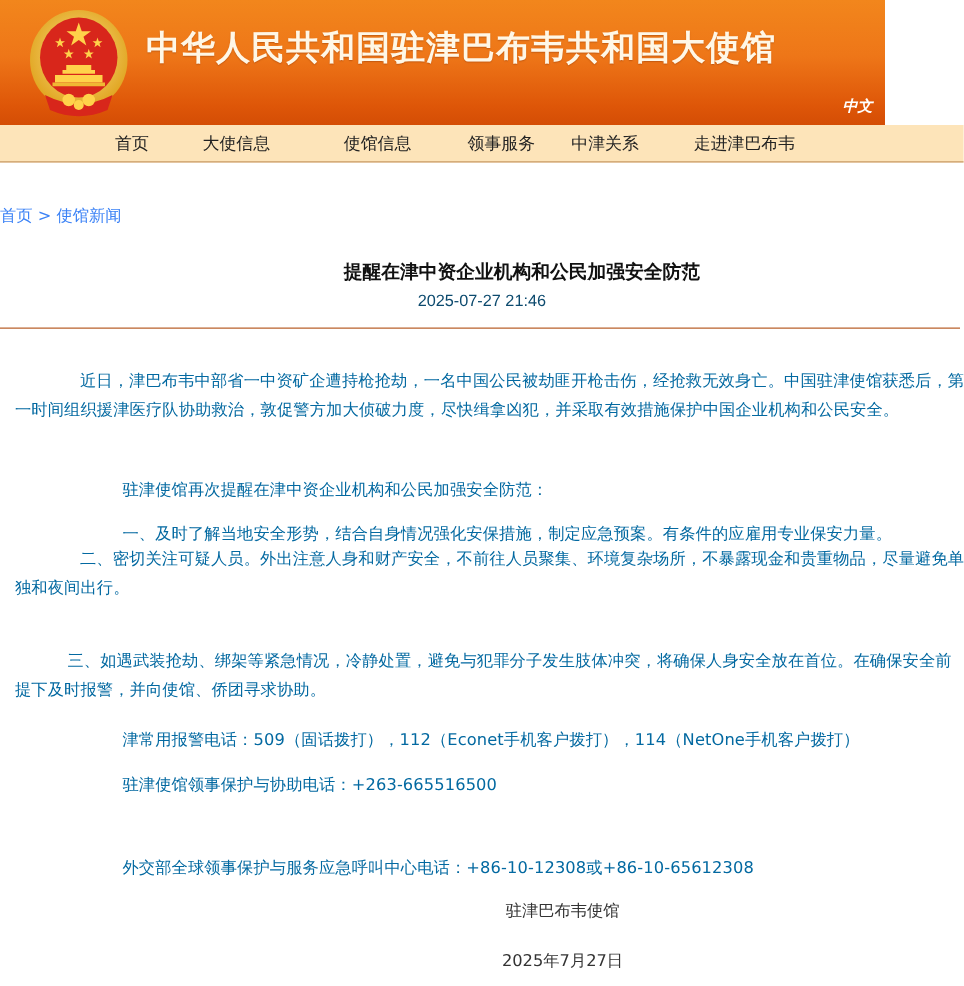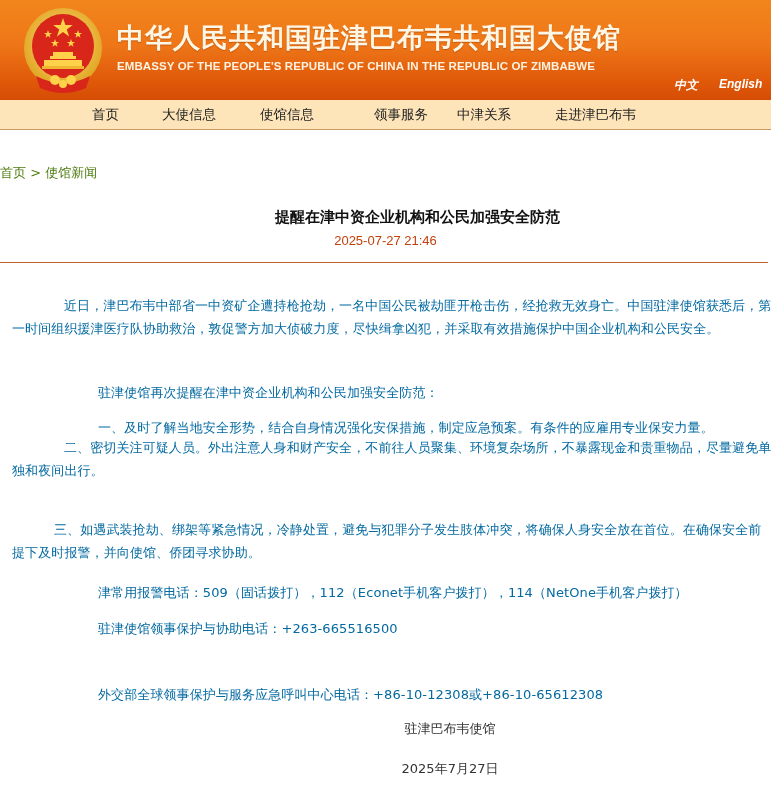--- a/index.html
+++ b/index.html
@@ -3,21 +3,21 @@
 <meta charset="utf-8">
 <style>
   html, body { margin: 0; padding: 0; }
   body {
     width: 771px; height: 789px; overflow: hidden;
     background: #ffffff;
     font-family: "DejaVu Sans", "Liberation Sans", sans-serif;
     color: #333;
   }
   .header {
-    position: relative; width: 771px; height: 100px;
+    position: relative; width: 708px; height: 100px;
     background: linear-gradient(180deg, #f2861c 0%, #ee7618 45%, #de5608 85%, #d44d05 100%);
     overflow: hidden;
   }
   .emblem { position: absolute; left: 22px; top: 6px; width: 82px; height: 88px; }
   .title-cn {
     position: absolute; left: 117px; top: 20px;
     font-family: "DejaVu Serif", "Liberation Serif", serif;
     font-size: 27px; font-weight: bold; color: #fff7e6;
     letter-spacing: 1px; white-space: nowrap;
     text-shadow: 0 1px 1px rgba(120,40,0,0.35);
@@ -32,30 +32,30 @@
   .lang-cn { left: 674px; font-family: "DejaVu Sans", sans-serif; }
   .lang-en { left: 719px; font-family: "Liberation Sans", sans-serif; }
   .nav {
     height: 29px; background: #fde4b9;
     border-bottom: 1px solid #c89a66;
     position: relative;
   }
   .nav-item {
     position: absolute; top: 6px; font-size: 13.5px; color: #222; white-space: nowrap; cursor: pointer;
   }
-  .breadcrumb { position: absolute; left: 0; top: 164px; font-size: 13px; color: #4d7c0f; white-space: nowrap; }
+  .breadcrumb { position: absolute; left: 0; top: 164px; font-size: 13px; color: #3b82f6; white-space: nowrap; }
   .breadcrumb span { cursor: default; }
   .breadcrumb .crumb-link { cursor: pointer; }
   .article-title {
     position: absolute; left: 0; width: 771px; top: 208px; text-align: center;
     font-size: 15px; font-weight: bold; color: #111; white-space: nowrap; padding-left: 32px;
   }
   .article-date {
     position: absolute; left: 0; width: 771px; top: 233px; text-align: center;
-    font-family: "Liberation Sans", sans-serif; font-size: 13px; color: #c2410c;
+    font-family: "Liberation Sans", sans-serif; font-size: 13px; color: #0c4a6e;
   }
   .divider { position: absolute; left: 0; top: 262px; width: 768px; height: 0; border-top: 1.5px solid #b9622c; }
   .para {
     position: absolute; left: 0; width: 762px;
     font-size: 13px; line-height: 23px; color: #0369a1;
     text-indent: 52px; margin: 12px; letter-spacing: 0.1px;
   }
   .para.indent-small { text-indent: 42px; }
   .para.single { white-space: nowrap; padding-left: 34px; }
   .sign { position: absolute; left: 0; width: 900px; text-align: center; font-size: 13px; color: #333; white-space: nowrap; }
@@ -81,29 +81,28 @@
     <rect x="31" y="46" width="20" height="4" fill="#ffd24a"></rect>
     <rect x="28" y="50" width="26" height="3" fill="#ffd24a"></rect>
     <rect x="22" y="54" width="38" height="6" fill="#ffd24a"></rect>
     <rect x="20" y="60" width="42" height="3" fill="#f0b733"></rect>
     <path d="M14 70 Q41 84 68 70 L64 82 Q41 92 18 82 Z" fill="#d8261b"></path>
     <circle cx="33" cy="74" r="5" fill="#ffd24a"></circle>
     <circle cx="49" cy="74" r="5" fill="#ffd24a"></circle>
     <circle cx="41" cy="78" r="4" fill="#ffd24a"></circle>
   </svg>
   <div class="title-cn">中华人民共和国驻津巴布韦共和国大使馆</div>
-  <div class="title-en">EMBASSY OF THE PEOPLE'S REPUBLIC OF CHINA IN THE REPUBLIC OF ZIMBABWE</div>
   <a class="lang lang-cn">中文</a>
   <a class="lang lang-en">English</a>
 </div>
 
 <div class="nav">
   <a class="nav-item" style="left:92px">首页</a>
   <a class="nav-item" style="left:162px">大使信息</a>
-  <a class="nav-item" style="left:260px">使馆信息</a>
+  <a class="nav-item" style="left:275px">使馆信息</a>
   <a class="nav-item" style="left:374px">领事服务</a>
   <a class="nav-item" style="left:457px">中津关系</a>
   <a class="nav-item" style="left:555px">走进津巴布韦</a>
 </div>
 
 <div class="breadcrumb">
   <span class="crumb-link">首页</span>
   <span>&gt;</span>
   <span class="crumb-link">使馆新闻</span>
 </div>

